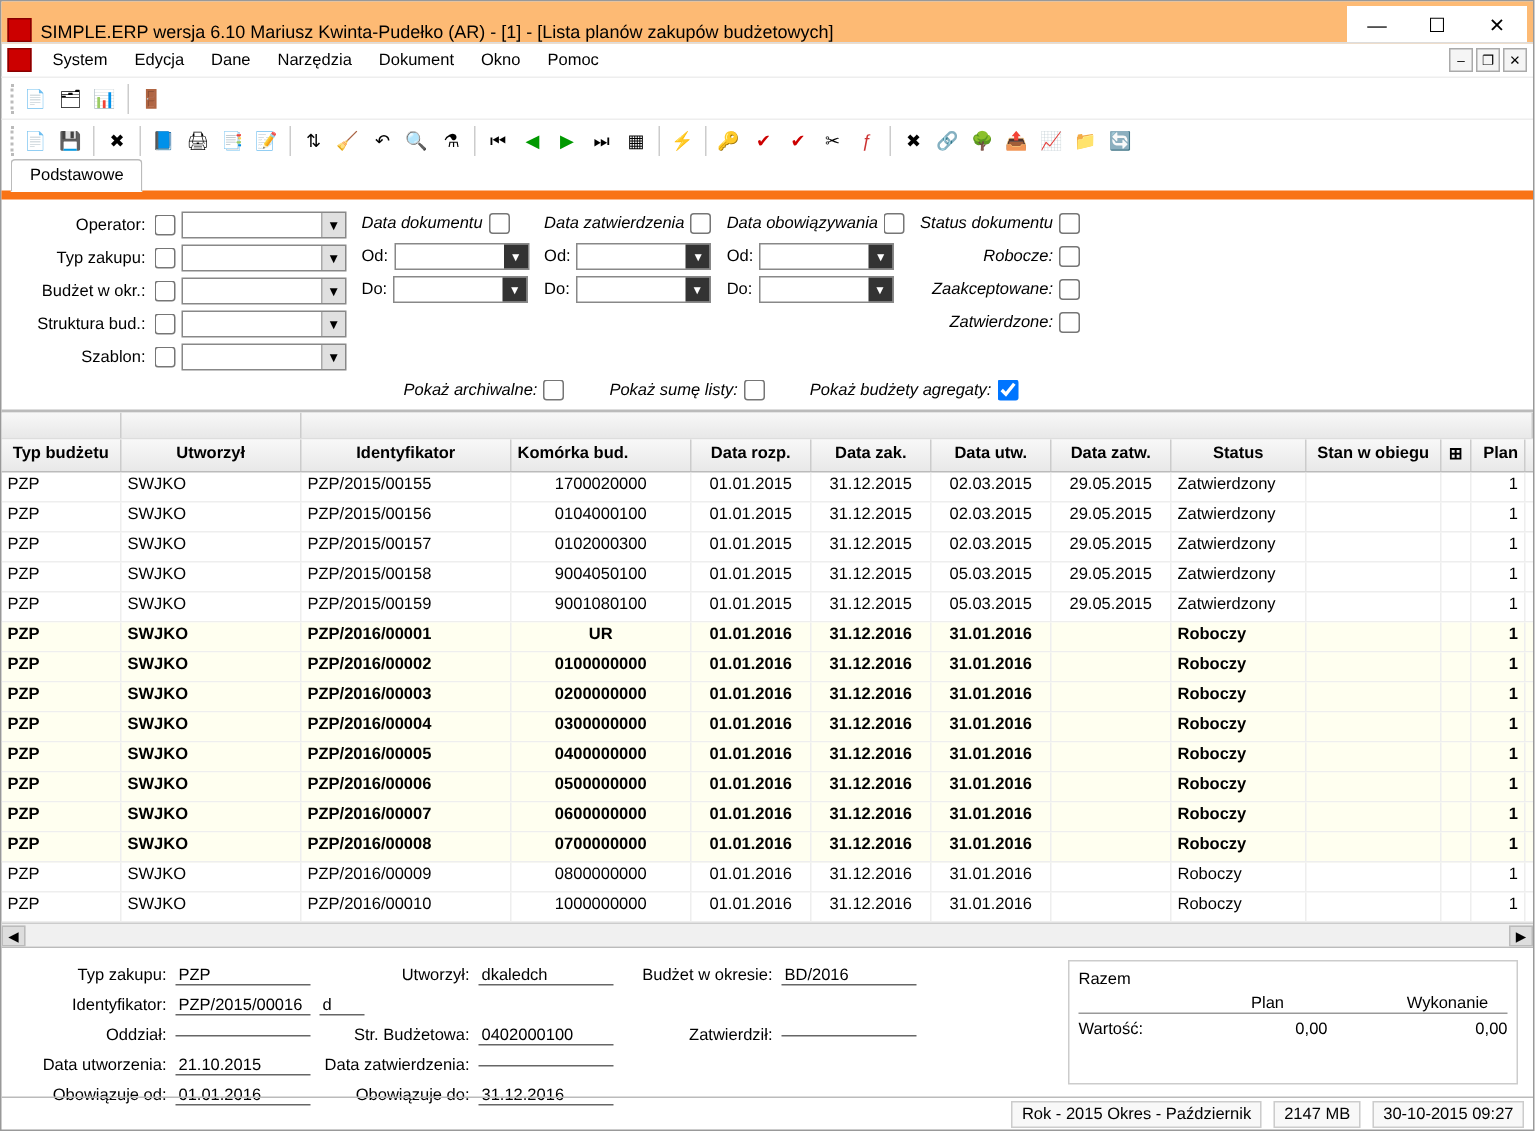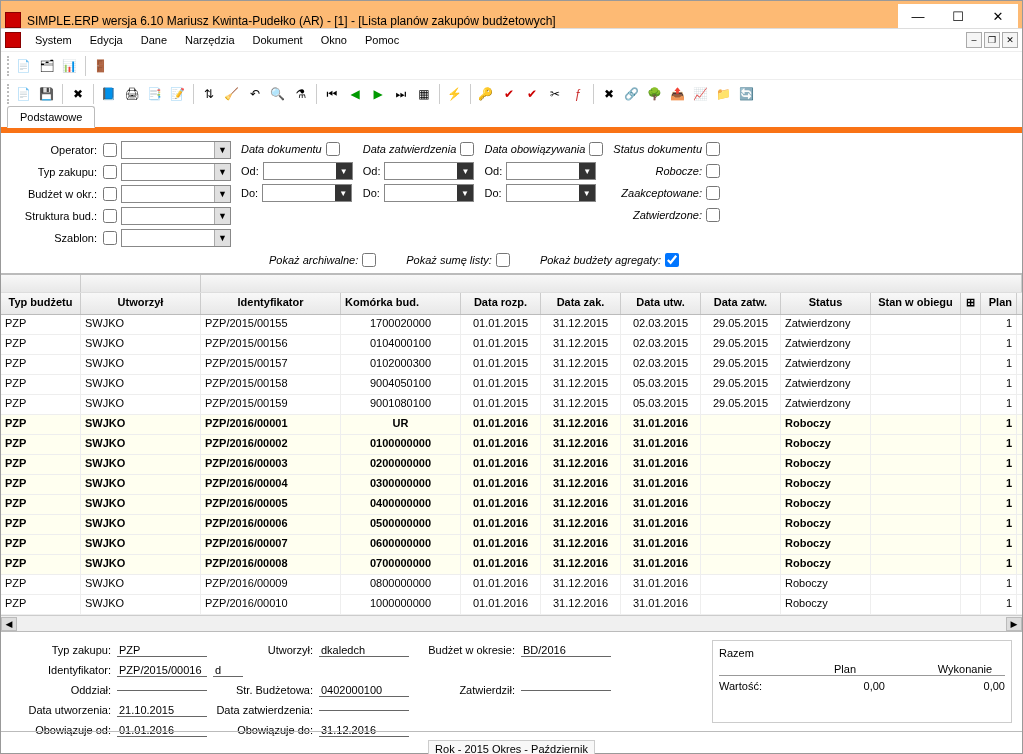--- a/index.html
+++ b/index.html
@@ -52,21 +52,21 @@
 .drow { display:flex; align-items:center; height:20px; gap:6px;}
 .dlbl { text-align:right; width:100px;}
 .dval { border-bottom:1px solid #666; min-width:90px; padding:0 2px;}
 .detail-right { width:300px; border:1px solid #ccc; padding:6px;}
 .dr-title { margin-bottom:4px;}
 .dr-head { display:flex; justify-content:flex-end; gap:40px; border-bottom:1px solid #999;}
 .dr-head span { width:80px; text-align:center;}
 .dr-row { display:flex; margin-top:4px;align-items:center;}
 .dr-row .dr-l { flex:1;}
 .dr-row .dr-v { width:80px; text-align:right; margin-left:40px;}
-.statusbar { height:22px; border-top:1px solid #bbb; display:flex; align-items:center; padding:0 6px; gap:8px; font-size:11px;flex-direction:column;}
+.statusbar { height:22px; border-top:1px solid #bbb; display:flex; align-items:center; padding:0 6px; gap:8px; font-size:11px;}
 .sb-cell { border:1px solid #ccc; padding:2px 6px; background:#f8f8f8;}
 .sb-spacer { flex:1;}
 </style>
 </head>
 <body>
 
 <div class="window">
 
   <div class="titlebar">
     <div class="titlebar-icon"></div>

